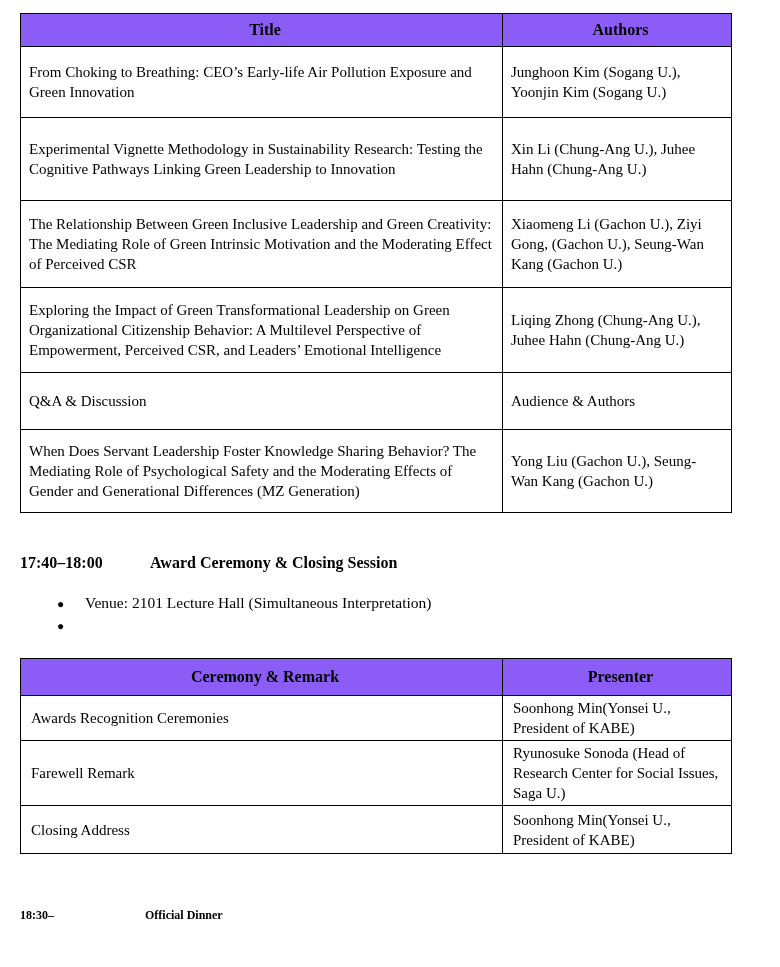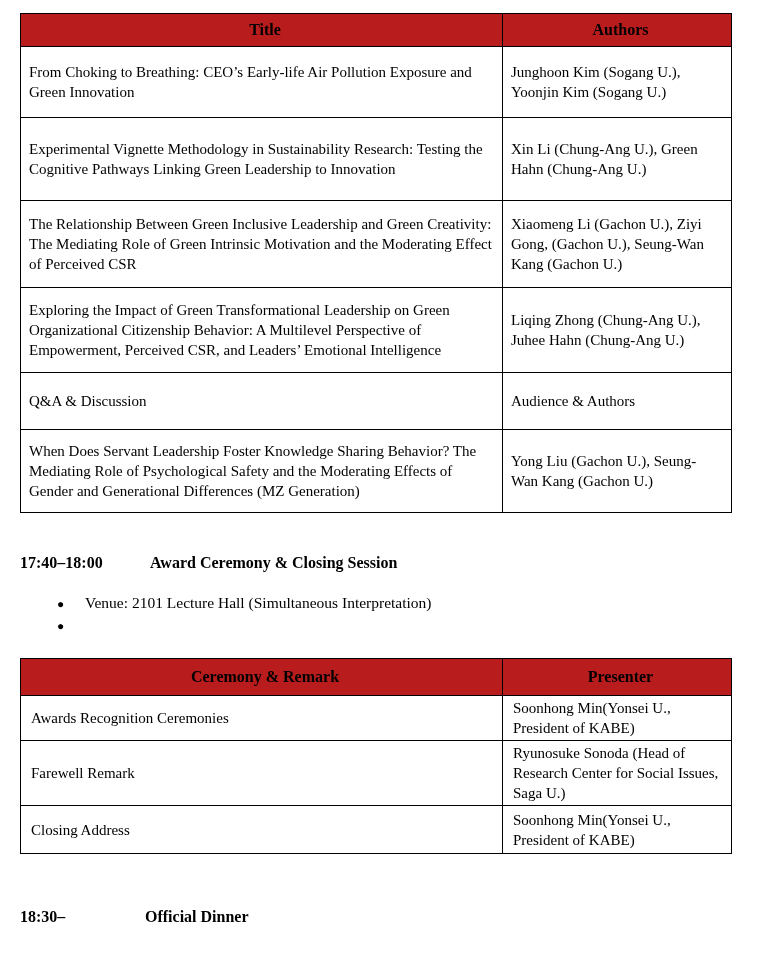--- a/index.html
+++ b/index.html
@@ -26,21 +26,21 @@
     width: 711px;
     table-layout: fixed;
   }
   col.c-title   { width: 482px; }
   col.c-authors { width: 229px; }
   th, td {
     border: 1.5px solid #000000;
     box-sizing: border-box;
   }
   th {
-    background: #b91c1c;
+    background: #8b5cf6;
     font-weight: bold;
     font-size: 16px;
     vertical-align: middle;
     padding-left: 8px;
   }
   td {
     font-size: 15px;
     line-height: 20px;
     vertical-align: middle;
     padding: 4px 10px 4px 8px;
@@ -77,21 +77,21 @@
   .bullet-list .bullet {
     flex: 0 0 28px;
     font-size: 12px;
   }
   .t2 { margin-top: 21px; }
   .dinner-heading {
     margin-top: 54px;
     display: flex;
     align-items: flex-start;
     font-weight: bold;
-    font-size: 16px;
+    font-size: 12px;
   }
   .dinner-heading .time {
     display: inline-block;
     width: 125px;
     flex: 0 0 125px;
   }
 </style>
 </head>
 <body>
 
@@ -108,21 +108,21 @@
         <th>Authors</th>
       </tr>
     </thead>
     <tbody>
       <tr style="height:71px">
         <td>From Choking to Breathing: CEO’s Early-life Air Pollution Exposure and Green Innovation</td>
         <td>Junghoon Kim (Sogang U.), Yoonjin Kim (Sogang U.)</td>
       </tr>
       <tr style="height:83px">
         <td>Experimental Vignette Methodology in Sustainability Research: Testing the Cognitive Pathways Linking Green Leadership to Innovation</td>
-        <td>Xin Li (Chung-Ang U.), Green Hahn (Chung-Ang U.)</td>
+        <td>Xin Li (Chung-Ang U.), Juhee Hahn (Chung-Ang U.)</td>
       </tr>
       <tr style="height:87px">
         <td>The Relationship Between Green Inclusive Leadership and Green Creativity: The Mediating Role of Green Intrinsic Motivation and the Moderating Effect of Perceived CSR</td>
         <td>Xiaomeng Li (Gachon U.), Ziyi Gong, (Gachon U.), Seung-Wan Kang (Gachon U.)</td>
       </tr>
       <tr style="height:85px">
         <td>Exploring the Impact of Green Transformational Leadership on Green Organizational Citizenship Behavior: A Multilevel Perspective of Empowerment, Perceived CSR, and Leaders’ Emotional Intelligence</td>
         <td>Liqing Zhong (Chung-Ang U.), Juhee Hahn (Chung-Ang U.)</td>
       </tr>
       <tr style="height:57px">

